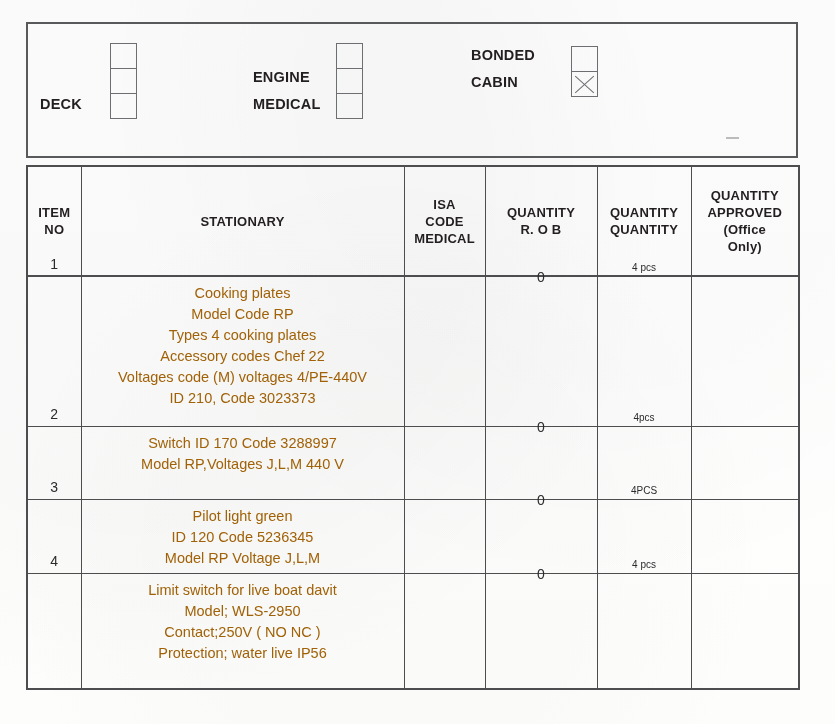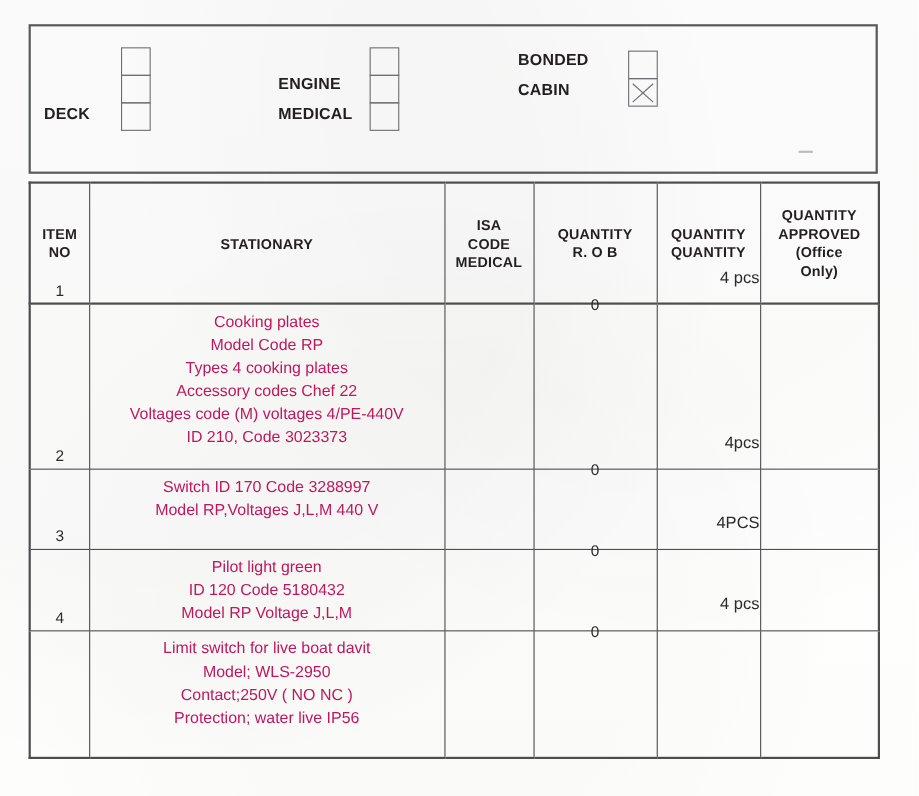--- a/index.html
+++ b/index.html
@@ -175,43 +175,43 @@
     text-align: center;
     font-size: 14px;
     color: #2b2b2b;
   }
 
   
   .desc {
     text-align: center;
     font-size: 14.5px;
     line-height: 21px;
-    color: #be185d;
+    color: #a16207;
     padding: 6px 6px 4px 6px;
   }
   .desc div { white-space: nowrap; }
 
   
   .qty-rob {
     position: absolute;
     left: 0; right: 0; top: 0; bottom: 0;
     display: flex;
     align-items: center;
     justify-content: center;
     font-size: 14px;
     color: #2b2b2b;
   }
 
   
   .qty-req {
     position: absolute;
     left: 0; right: 0;
-    bottom: 16px;
-    text-align: right;
-    font-size: 15px;
+    bottom: 4px;
+    text-align: center;
+    font-size: 10px;
     color: #2b2b2b;
   }
 
   .row-h1 { height: 150px; }
   .row-h2 { height: 73px; }
   .row-h3 { height: 65px; }
   .row-h4 { height: 116px; }
 
   .row-h1 .qty-rob { bottom: 44px; }
   .row-h4 .qty-rob { bottom: 14px; }
@@ -376,21 +376,21 @@
 
       <tr class="row-h3">
         <td>
           <div class="cell-inner">
             <div class="item-no">3</div>
           </div>
         </td>
         <td>
           <div class="desc">
             <div>Pilot light green</div>
-            <div>ID 120 Code 5180432</div>
+            <div>ID 120 Code 5236345</div>
             <div>Model RP Voltage J,L,M</div>
           </div>
         </td>
         <td>
           <div class="cell-inner">
               <div class="qty-rob"></div>
             </div>
         </td>
         <td>
           <div class="cell-inner">

